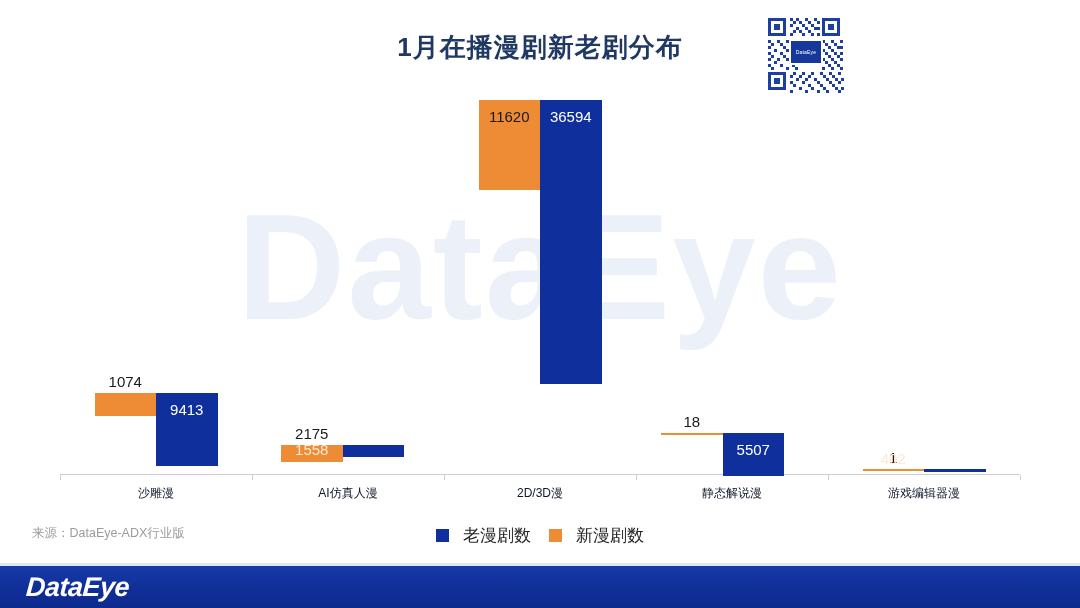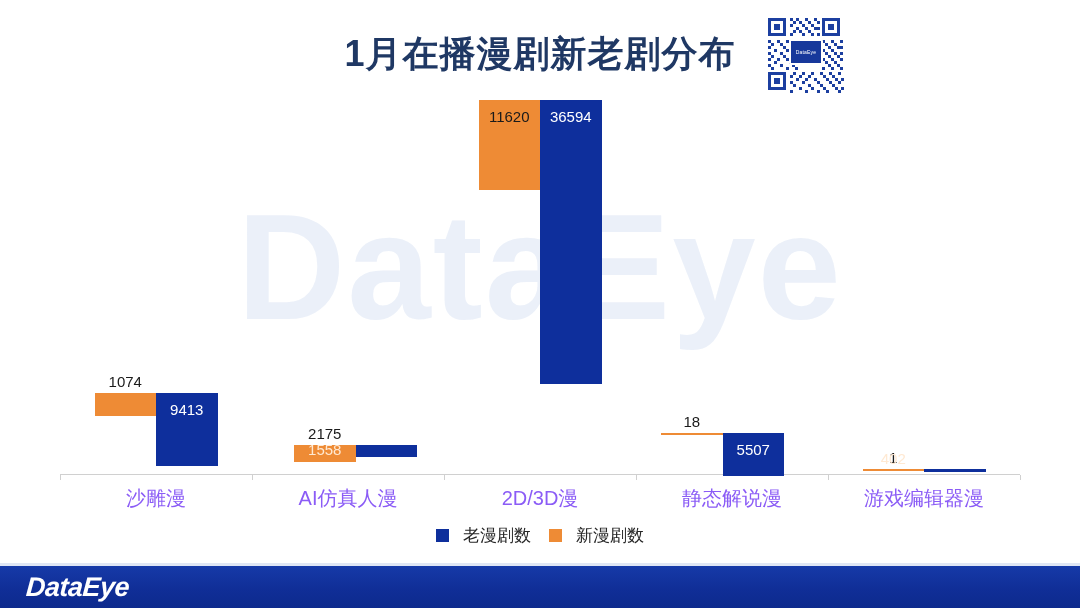--- a/index.html
+++ b/index.html
@@ -40,21 +40,21 @@
     white-space: nowrap;
   }
 
   
   .title {
     position: absolute;
     left: 0;
     top: 30px;
     width: 1080px;
     text-align: center;
-    font-size: 36px;
+    font-size: 26px;
     font-weight: bold;
     color: #1f3864;
     letter-spacing: 1px;
     white-space: nowrap;
   }
 
   
   .qr-wrap {
     position: absolute;
     left: 762px;
@@ -140,22 +140,22 @@
   .cats {
     position: absolute;
     left: 60px;
     top: 485px;
     width: 960px;
     height: 24px;
   }
   .cat {
     position: absolute;
     text-align: center;
-    font-size: 20px;
-    color: #8b5cf6;
+    font-size: 12px;
+    color: #0f172a;
     white-space: nowrap;
   }
 
   
   .legend {
     position: absolute;
     left: 0;
     top: 524px;
     width: 1080px;
     display: flex;
@@ -370,21 +370,21 @@
       </div>
     <div id="bars">
         <div class="bar-group" style="left: 34.5px; width: 123px; height: 81.3485px;">
           <div class="seg seg-new" style="height: 23px; background: rgb(238, 139, 53);">
             <div class="seg-label lbl-above">1074</div>
           </div>
           <div class="seg seg-old" style="height: 73.0174px; background: rgb(14, 47, 156);">
             <div class="seg-label lbl-in-old">9413</div>
           </div>
         </div>
-        <div class="bar-group" style="left: 234px; width: 123px; height: 28.9572px;">
+        <div class="bar-group" style="left: 221px; width: 123px; height: 28.9572px;">
           <div class="seg seg-new" style="height: 16.8717px; background: rgb(238, 139, 53);">
             <div class="seg-label lbl-above">2175</div>
             <div class="seg-label lbl-old-over-bottom">1558</div>
           </div>
           <div class="seg seg-old" style="height: 12.0855px; background: rgb(14, 47, 156);"></div>
         </div>
         <div class="bar-group" style="left: 418.5px; width: 123px; height: 374px;">
           <div class="seg seg-new" style="height: 90.1373px; background: rgb(238, 139, 53);">
             <div class="seg-label lbl-in-new">11620</div>
           </div>
@@ -412,20 +412,21 @@
 
   <div class="cats" id="cats">
       <div class="cat" style="left: 0px; width: 192px;">沙雕漫</div>
       <div class="cat" style="left: 192px; width: 192px;">AI仿真人漫</div>
       <div class="cat" style="left: 384px; width: 192px;">2D/3D漫</div>
       <div class="cat" style="left: 576px; width: 192px;">静态解说漫</div>
       <div class="cat" style="left: 768px; width: 192px;">游戏编辑器漫</div>
     </div>
 
   <div class="source">
+    <div>来源：DataEye-ADX行业版</div>
   </div>
 
   <div class="legend" id="legend">
       <div class="legend-item">
         <span class="legend-swatch" style="background: rgb(14, 47, 156);"></span>
         <span>老漫剧数</span>
       </div>
       <div class="legend-item">
         <span class="legend-swatch" style="background: rgb(238, 139, 53);"></span>
         <span>新漫剧数</span>

